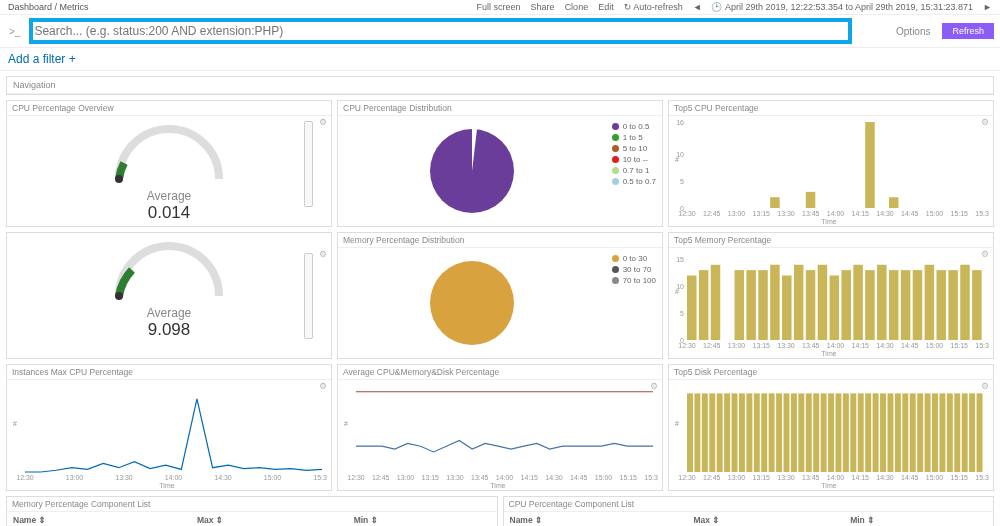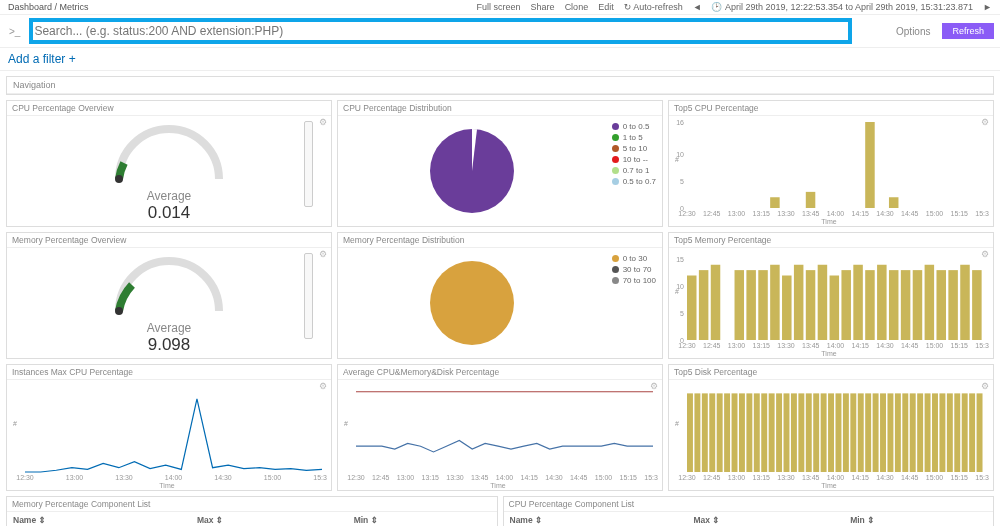--- a/index.html
+++ b/index.html
@@ -155,21 +155,20 @@
           <text x="265.5" y="100" class="tiny" text-anchor="middle">15:00</text>
           <text x="290.25" y="100" class="tiny" text-anchor="middle">15:15</text>
           <text x="315" y="100" class="tiny" text-anchor="middle">15:30</text>
           <text x="160" y="108" class="center-label">Time</text>
           <text x="6" y="46" class="tiny">#</text>
         </svg>
       </div>
   </div>
 
   <div class="panel">
-    <div class="ptitle">Memory Percentage Overview</div>
     <span class="gear">⚙</span>
     <div class="scroll"></div>
     <div class="body">
       <div class="gauge-wrap">
         <svg width="150" height="70" viewBox="0 0 150 70">
           <path d="M 25 60 A 50 50 0 0 1 125 60" fill="none" stroke="#ddd" stroke-width="8"></path>
           <path d="M 25 60 A 50 50 0 0 1 38 34" fill="none" stroke="#2e7d32" stroke-width="8"></path>
           <circle cx="25" cy="60" r="4" fill="#333"></circle>
         </svg>
         <div class="gauge-label">Average</div>

